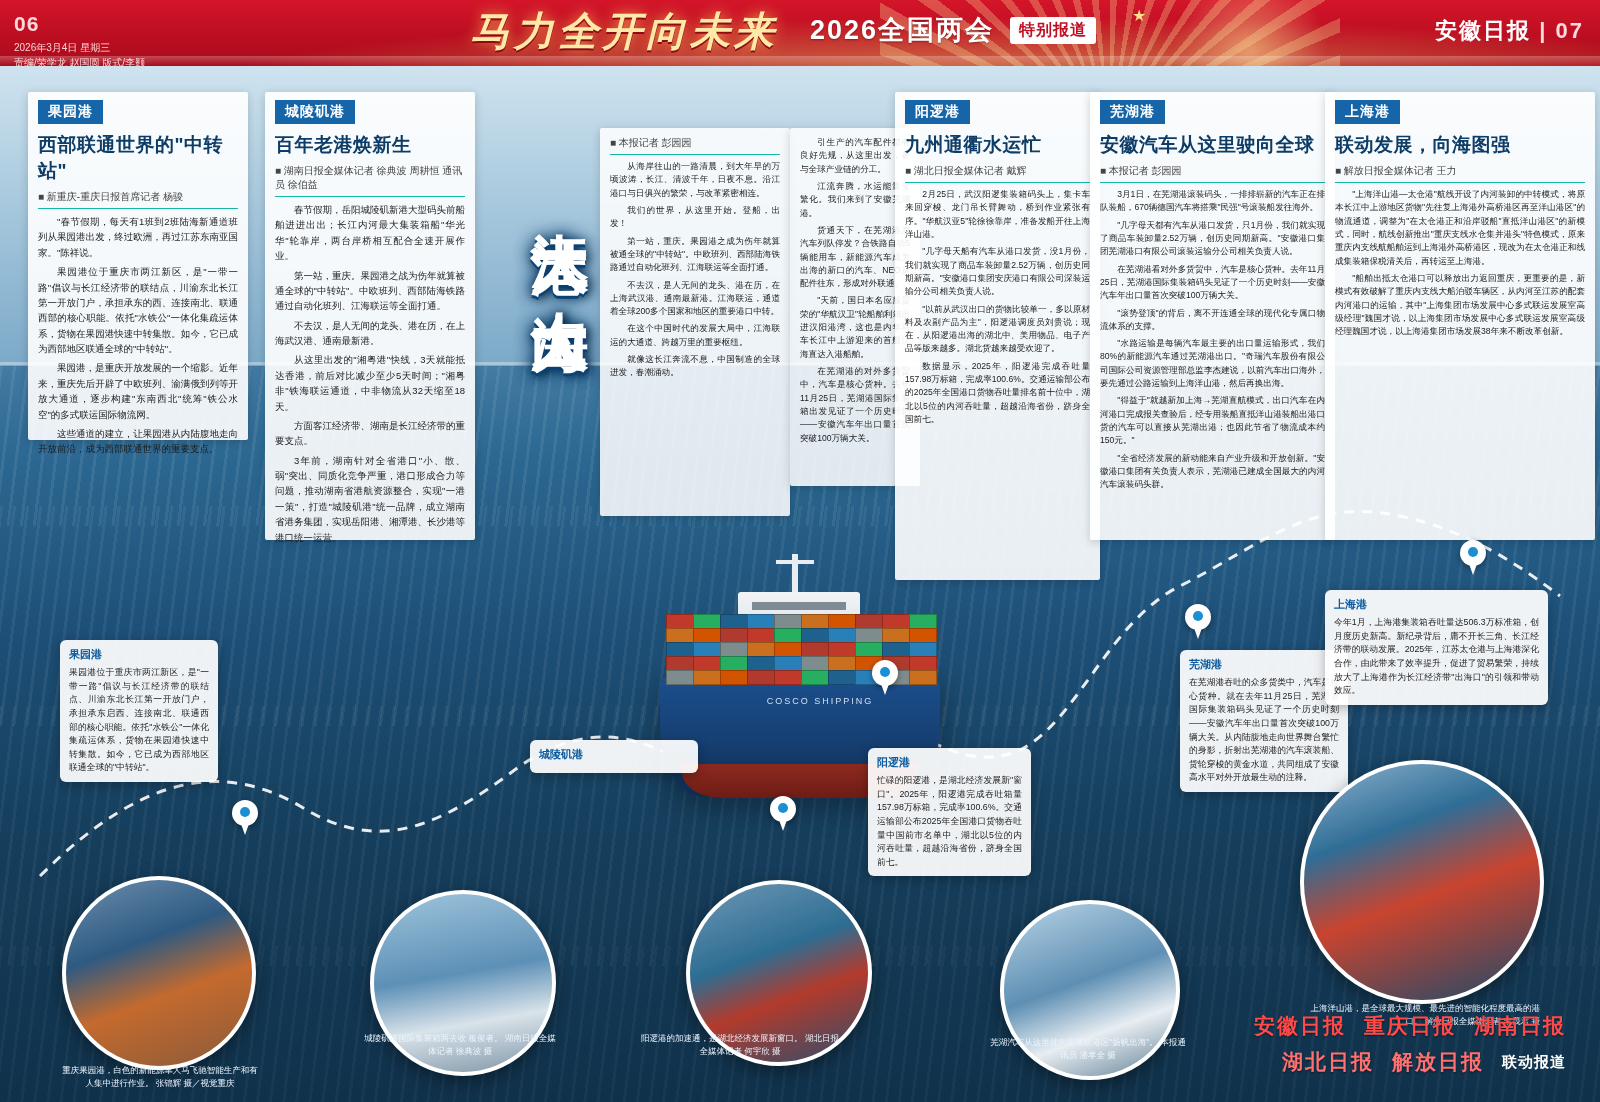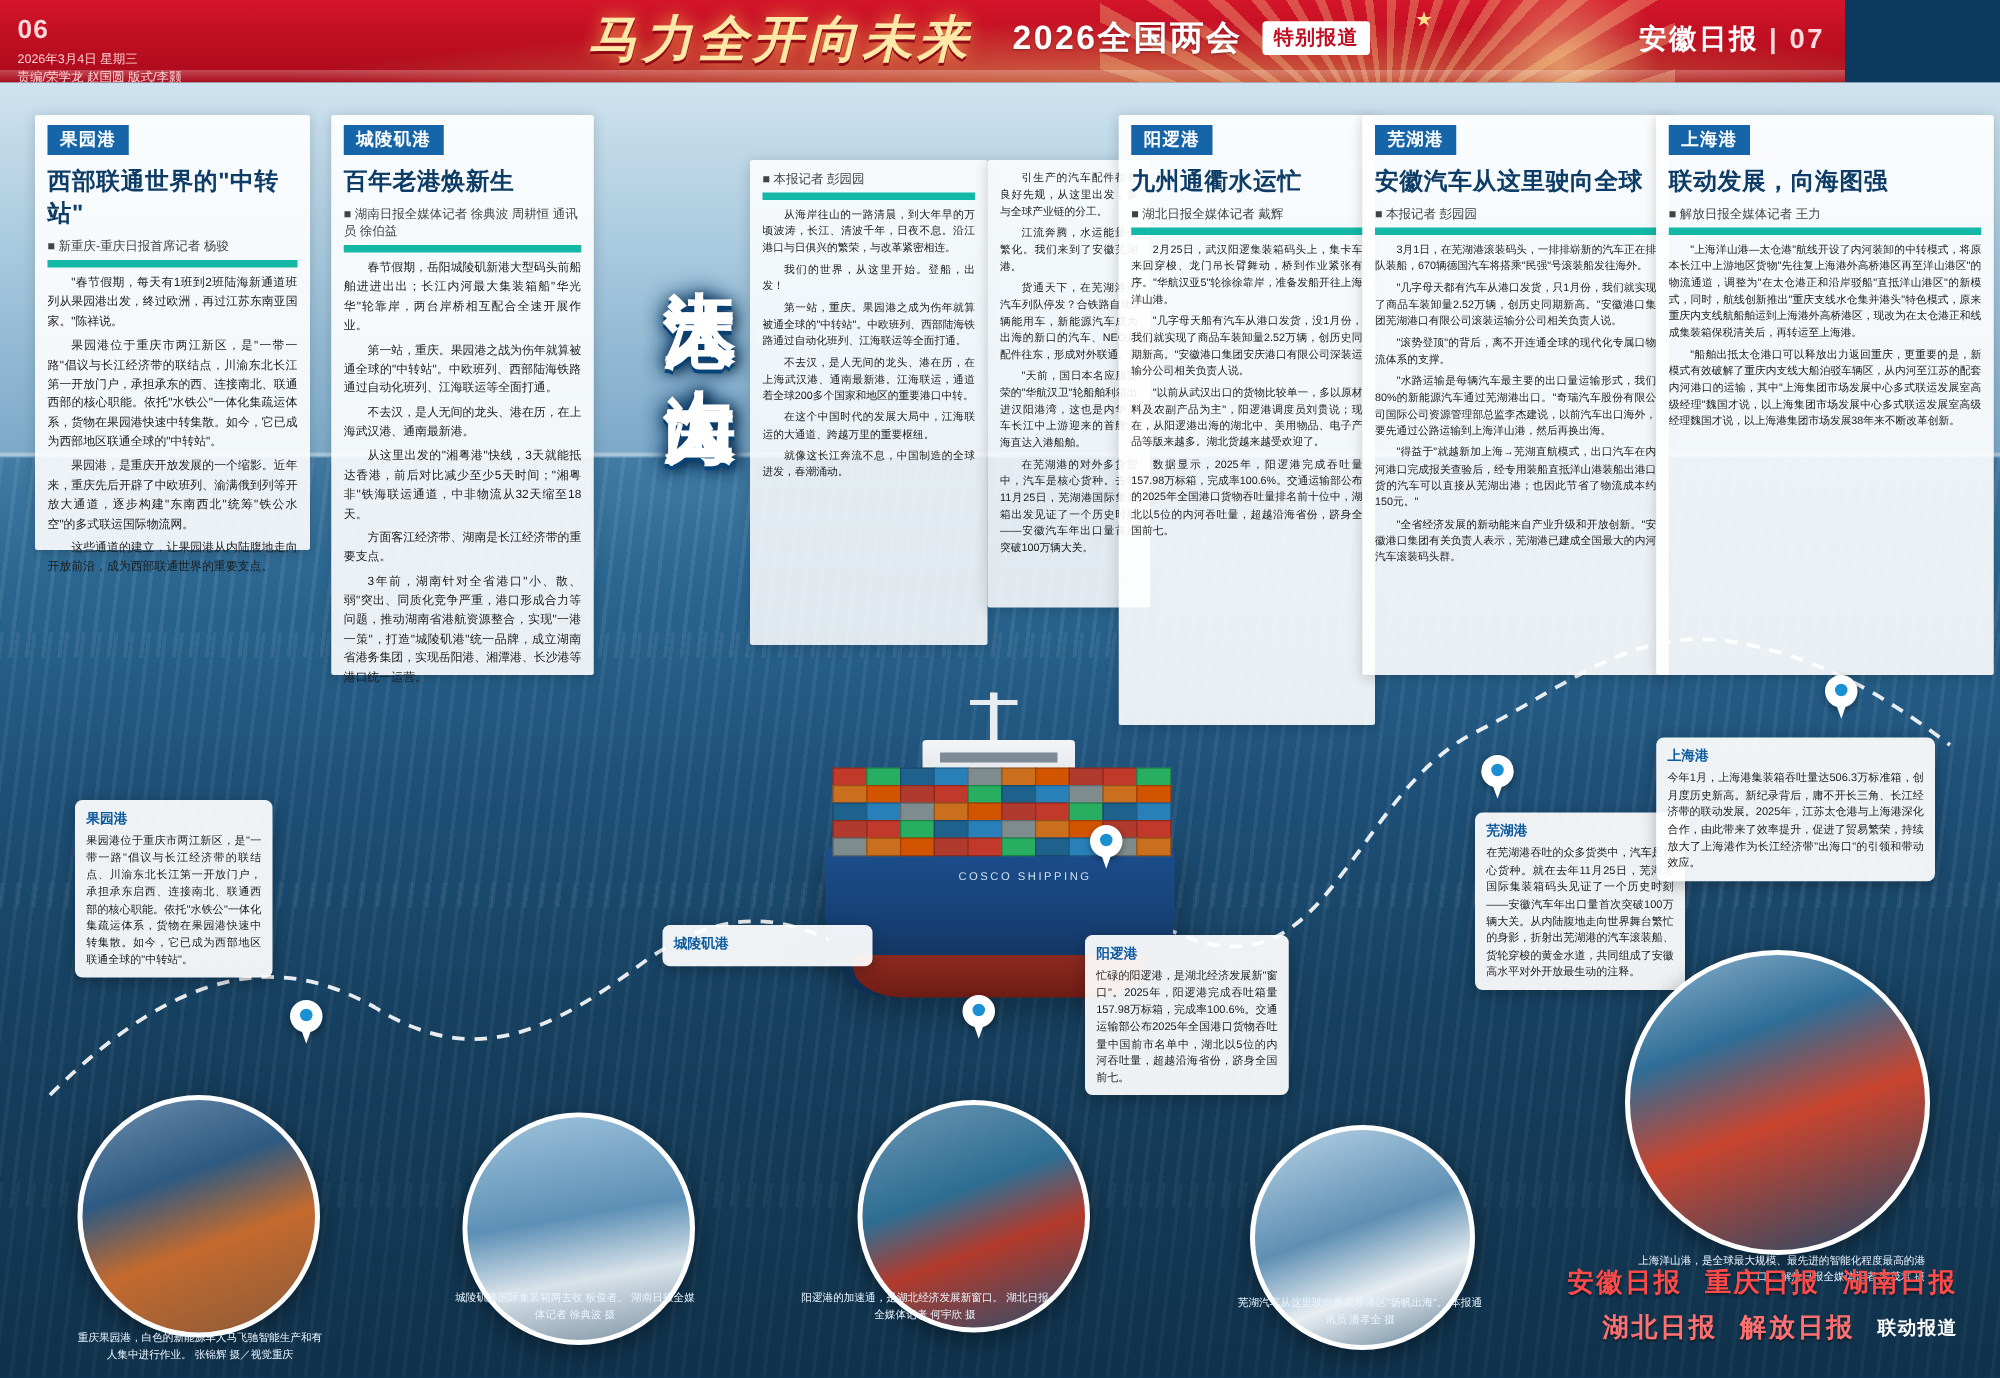--- a/index.html
+++ b/index.html
@@ -5,21 +5,21 @@
   html,body{margin:0;padding:0;}
   body{
     width:1600px;height:1102px;overflow:hidden;
     font-family:"Liberation Sans","DejaVu Sans",sans-serif;
     background:#0b3a5e;position:relative;
   }
   .page{position:absolute;inset:0;overflow:hidden;}
 
   
   .masthead{
-    position:absolute;left:0;top:0;width:1476px;height:66px;
+    position:absolute;left:0;top:0;width:1600px;height:66px;
     background:
       radial-gradient(ellipse at 62% 120%, rgba(255,220,120,.55) 0%, rgba(255,180,60,0) 55%),
       linear-gradient(180deg,#d4152a 0%,#c00f22 45%,#a80b1b 100%);
     overflow:hidden;
   }
   .masthead:after{
     content:"";position:absolute;left:0;bottom:0;width:1600px;height:10px;
     background:linear-gradient(180deg,rgba(255,255,255,.25),rgba(255,255,255,0));
   }
   .mh-rays{
@@ -112,21 +112,21 @@
     font-family:"DejaVu Sans",sans-serif;
   }
 
   
   .art{position:absolute;background:rgba(255,255,255,.90);border-radius:2px;padding:8px 10px 10px;box-shadow:0 2px 10px rgba(0,0,0,.18);}
   .art-tag{
     display:inline-block;background:#1565a8;color:#fff;font-size:14px;font-weight:bold;
     padding:3px 10px;margin:0 0 6px 0;letter-spacing:1px;
   }
   .art-h{font-size:19px;font-weight:bold;color:#0d3c66;margin:2px 0 6px;letter-spacing:.5px;}
-  .art-by{font-size:10px;color:#444;margin-bottom:5px;border-bottom:6px solid #14b8a6;padding-bottom:4px;}
+  .art-by{font-size:10px;color:#444;margin-bottom:5px;border-bottom:1px solid #14b8a6;padding-bottom:4px;}
   .art-body{font-size:9.5px;line-height:1.62;color:#1b1b1b;text-align:justify;column-gap:10px;}
   .art-body p{margin:0 0 4px;text-indent:2em;}
 
   .col-a{left:28px;top:92px;width:200px;height:330px;}
   .col-b{left:265px;top:92px;width:190px;height:430px;}
   .col-c{left:600px;top:128px;width:170px;height:370px;background:rgba(255,255,255,.86);}
   .col-d{left:790px;top:128px;width:110px;height:340px;background:rgba(255,255,255,.86);}
   .col-e{left:895px;top:92px;width:185px;height:470px;}
   .col-f{left:1090px;top:92px;width:225px;height:430px;}
   .col-g{left:1325px;top:92px;width:250px;height:430px;}
@@ -349,20 +349,21 @@
     </div>
   </div>
 
   <div class="art col-f small">
     <div class="art-tag">芜湖港</div>
     <div class="art-h">安徽汽车从这里驶向全球</div>
     <div class="art-by">■ 本报记者 彭园园</div>
     <div class="art-body">
       <p>3月1日，在芜湖港滚装码头，一排排崭新的汽车正在排队装船，670辆德国汽车将搭乘"民强"号滚装船发往海外。</p>
       <p>"几字母天都有汽车从港口发货，只1月份，我们就实现了商品车装卸量2.52万辆，创历史同期新高。"安徽港口集团芜湖港口有限公司滚装运输分公司相关负责人说。</p>
+      <p>在芜湖港看对外多货贸中，汽车是核心货种。去年11月25日，芜湖港国际集装箱码头见证了一个历史时刻——安徽汽车年出口量首次突破100万辆大关。</p>
       <p>"滚势登顶"的背后，离不开连通全球的现代化专属口物流体系的支撑。</p>
       <p>"水路运输是每辆汽车最主要的出口量运输形式，我们80%的新能源汽车通过芜湖港出口。"奇瑞汽车股份有限公司国际公司资源管理部总监李杰建说，以前汽车出口海外，要先通过公路运输到上海洋山港，然后再换出海。</p>
       <p>"得益于"就越新加上海→芜湖直航模式，出口汽车在内河港口完成报关查验后，经专用装船直抵洋山港装船出港口货的汽车可以直接从芜湖出港；也因此节省了物流成本约150元。"</p>
       <p>"全省经济发展的新动能来自产业升级和开放创新。"安徽港口集团有关负责人表示，芜湖港已建成全国最大的内河汽车滚装码头群。</p>
     </div>
   </div>
 
   <div class="art col-g small">
     <div class="art-tag">上海港</div>
     <div class="art-h">联动发展，向海图强</div>

